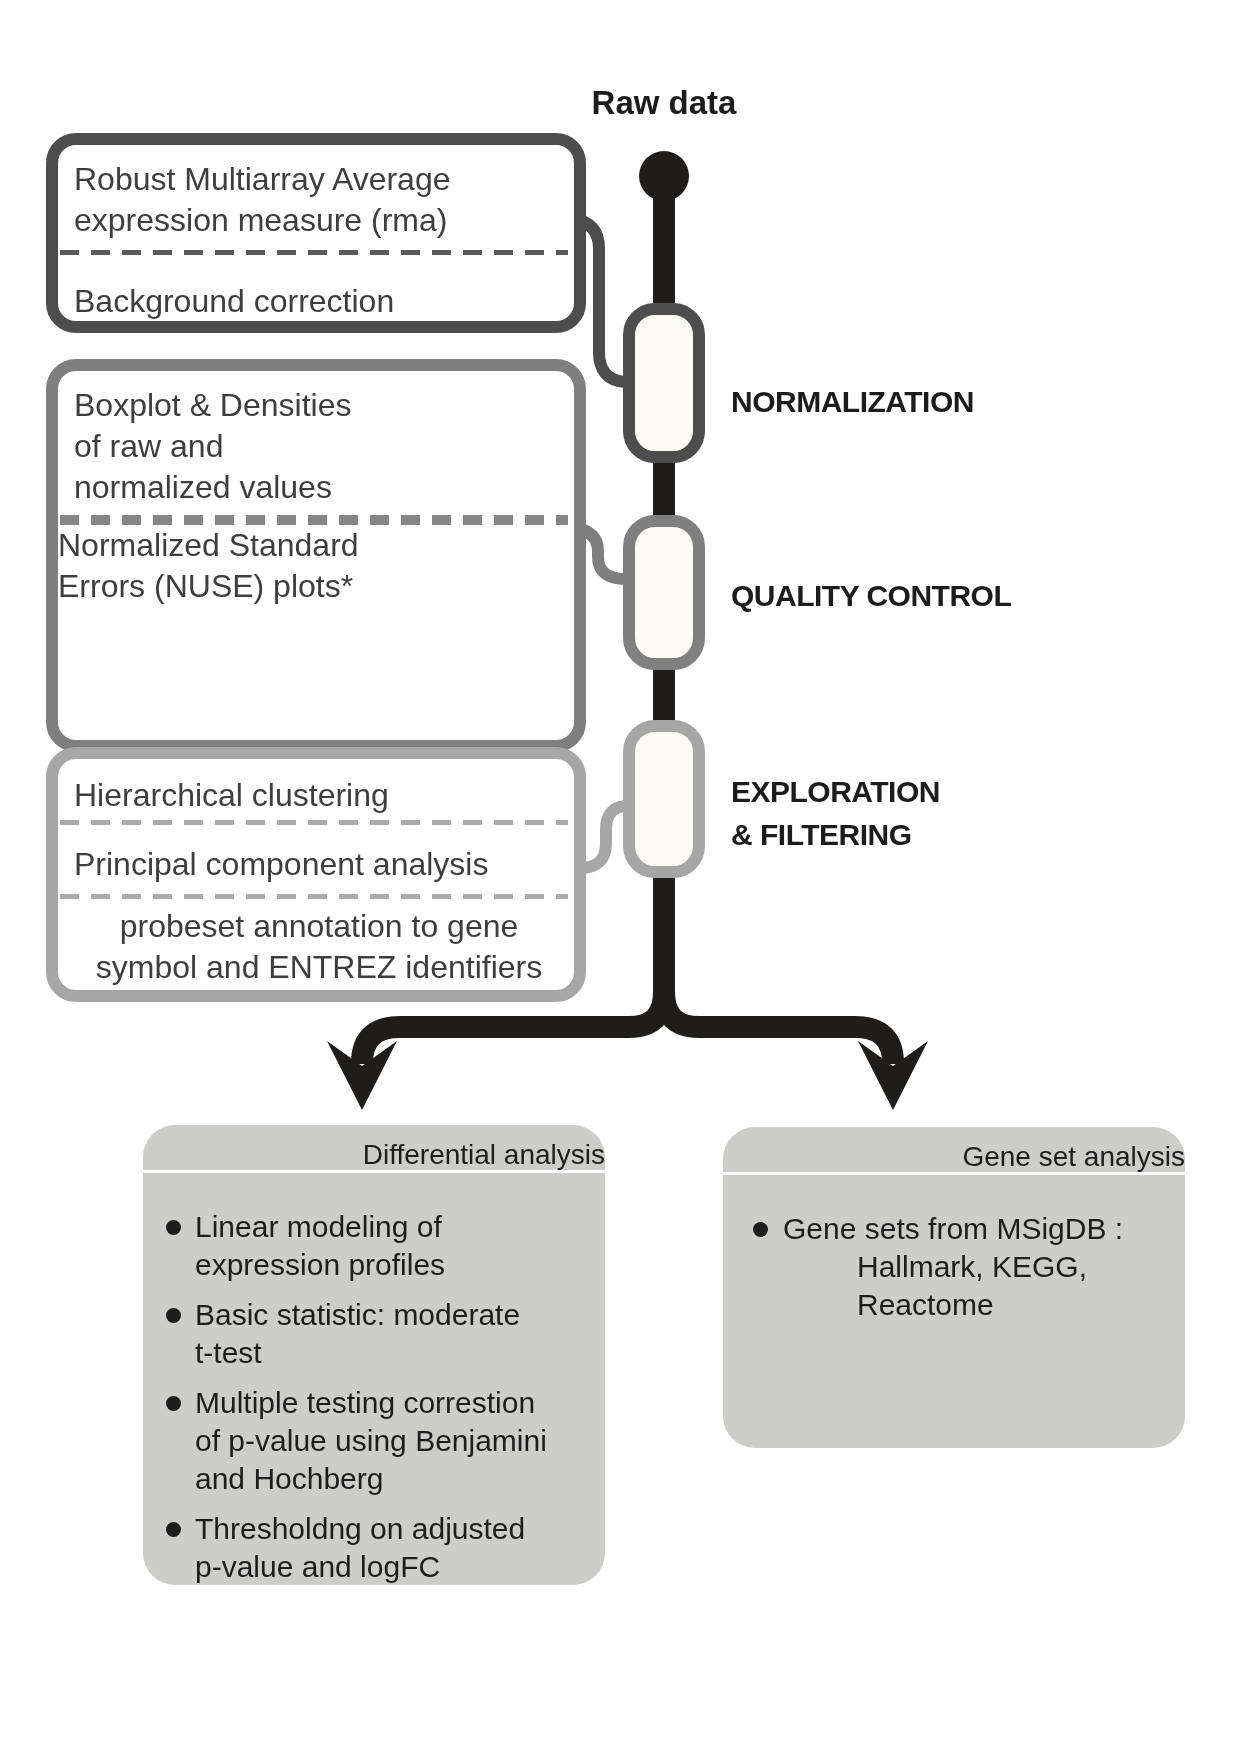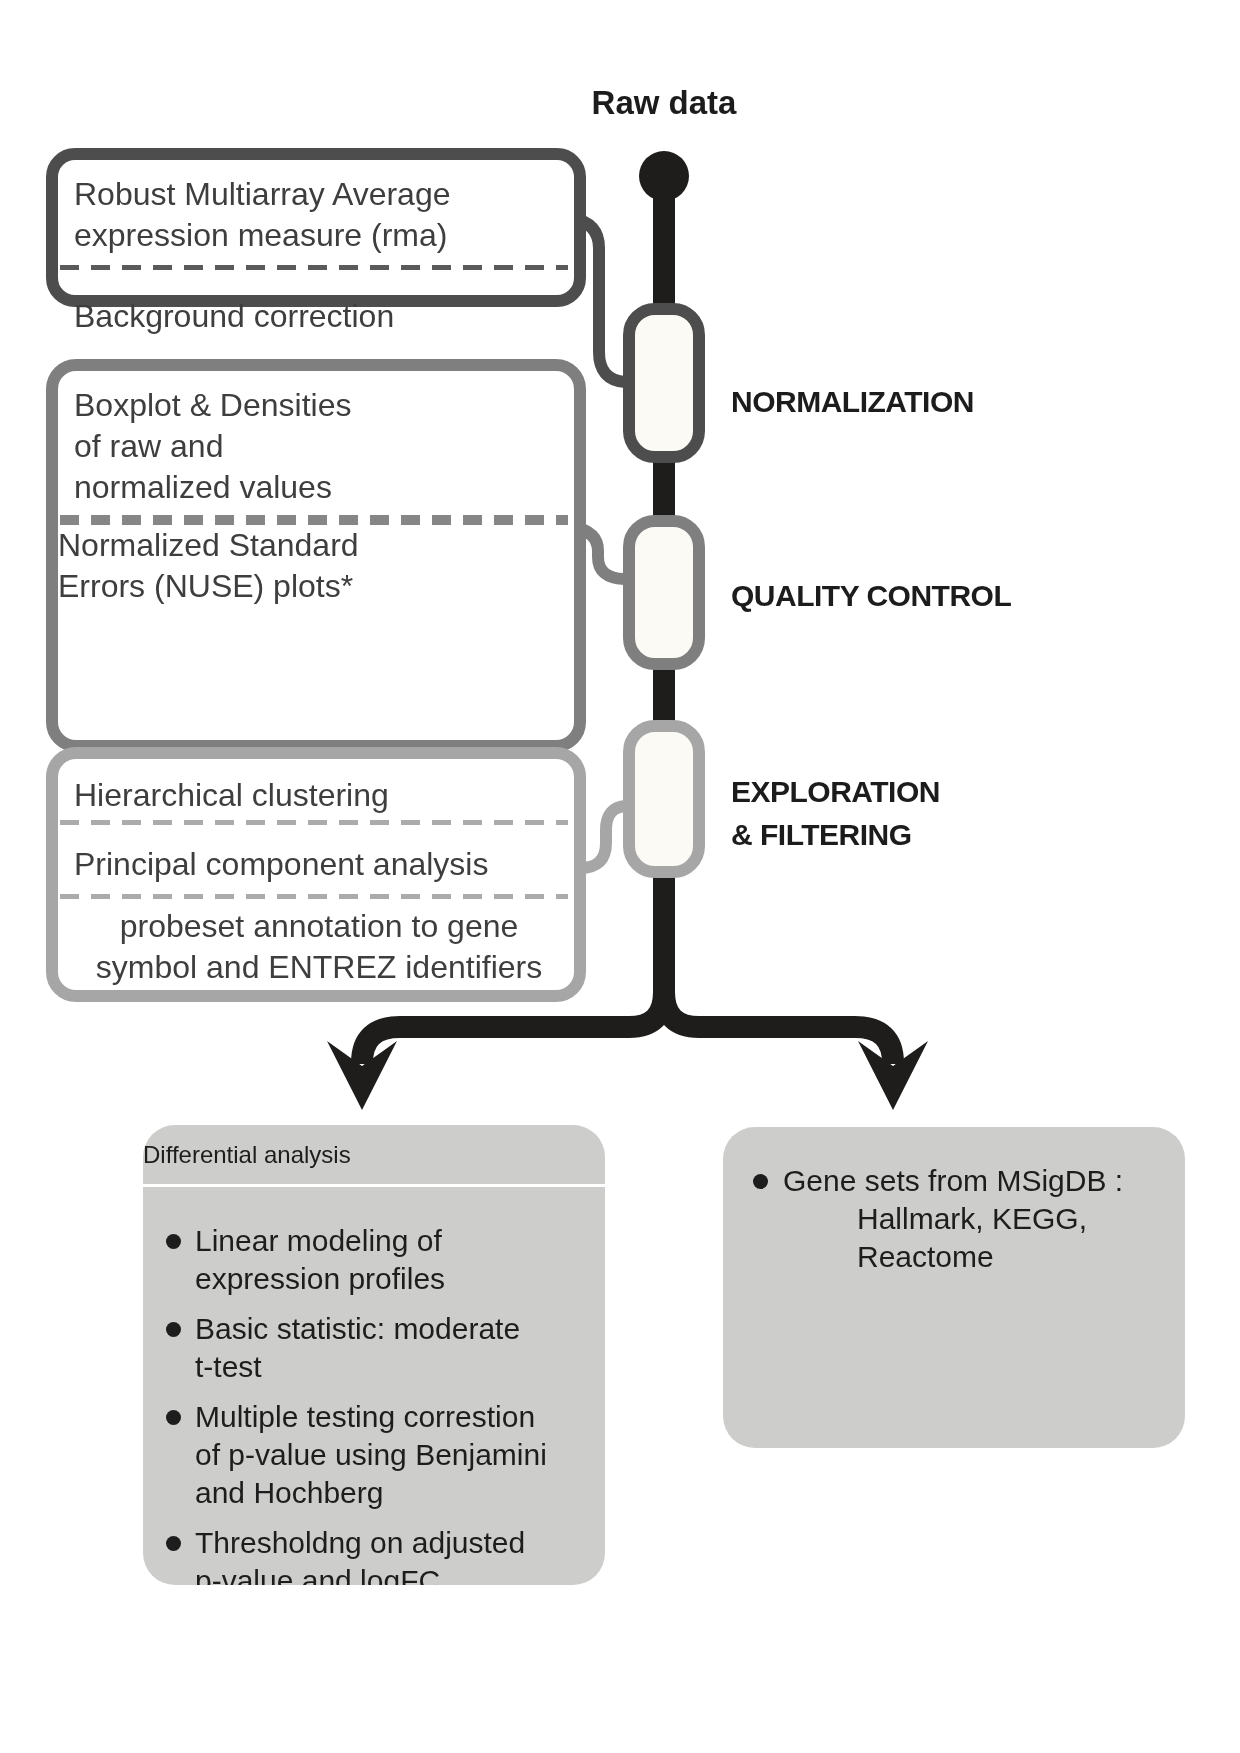--- a/index.html
+++ b/index.html
@@ -24,21 +24,21 @@
   #stage{position:absolute;left:0;top:0;width:1240px;height:1753px;}
   #flow-svg{position:absolute;left:0;top:0;width:1240px;height:1753px;}
 
   
   .raw-label{position:absolute;left:664px;top:84px;transform:translateX(-50%);
     font-size:33px;font-weight:700;color:var(--c-label-text);white-space:nowrap;}
 
   
   .obox{position:absolute;left:46px;width:540px;background:var(--c-box-fill);
     border-radius:30px;border:12px solid #000;}
-  #obox-0{top:148px;height:159px;border-color:var(--c-dark);border-radius:29px;}
+  #obox-0{top:133px;height:200px;border-color:var(--c-dark);}
   #obox-1{top:359px;height:393px;border-color:var(--c-mid);}
   #obox-2{top:747px;height:255px;border-color:var(--c-light);}
   .obox .sec{font-size:32px;line-height:41px;color:var(--c-box-text);
     white-space:pre-line;}
   .obox .dash{height:5px;margin:0 6px 0 2px;}
   #obox-0 .dash{background:repeating-linear-gradient(90deg,var(--c-dash-dark) 0 19px,transparent 19px 31px);}
   #obox-1 .dash{background:repeating-linear-gradient(90deg,var(--c-dash-mid) 0 19px,transparent 19px 31px);}
   #obox-2 .dash{background:repeating-linear-gradient(90deg,var(--c-dash-light) 0 19px,transparent 19px 31px);}
   #obox-0 .sec:nth-child(1){padding:14px 10px 9px 16px;}
   #obox-0 .sec:nth-child(3){padding:26px 10px 0 16px;}
@@ -54,21 +54,21 @@
     color:var(--c-label-text);letter-spacing:-0.5px;white-space:pre-line;line-height:43px;}
   #slabel-0{top:380px;}
   #slabel-1{top:574px;}
   #slabel-2{top:770px;}
 
   
   .rbox{position:absolute;background:var(--c-result-fill);border-radius:32px;
     color:var(--c-result-text);overflow:hidden;}
   #rbox-0{left:143px;top:1125px;width:462px;height:460px;}
   #rbox-1{left:723px;top:1127px;width:462px;height:321px;}
-  .rhdr{height:62px;line-height:60px;text-align:left;font-size:24px;
+  .rhdr{height:48px;line-height:60px;text-align:right;font-size:28px;
     border-bottom:3px solid #fff;color:var(--c-result-text);}
   .rlist{padding-top:35px;}
   .rit{position:relative;padding-left:52px;padding-right:6px;font-size:30px;
     line-height:38px;margin-bottom:12px;}
   .rit::before{content:"";position:absolute;left:23px;top:12px;width:15px;height:15px;
     border-radius:50%;background:var(--c-result-text);}
   #rbox-1 .rit{padding-left:60px;margin-bottom:8px;}
   #rbox-1 .rit::before{left:30px;}
   .rline.ind{padding-left:74px;}
 </style>
@@ -145,20 +145,21 @@
           <div class="rline">and Hochberg</div>
         </div>
         <div class="rit">
           <div class="rline">Thresholdng on adjusted</div>
           <div class="rline">p-value and logFC</div>
         </div>
       </div>
   </div>
 
   <div class="rbox" id="rbox-1">
+    <div class="rhdr">Gene set analysis</div>
     <div class="rlist">
         <div class="rit">
           <div class="rline">Gene sets from MSigDB :</div>
           <div class="rline ind">Hallmark, KEGG,</div>
           <div class="rline ind">Reactome</div>
         </div>
       </div>
   </div>
 
 </div>

